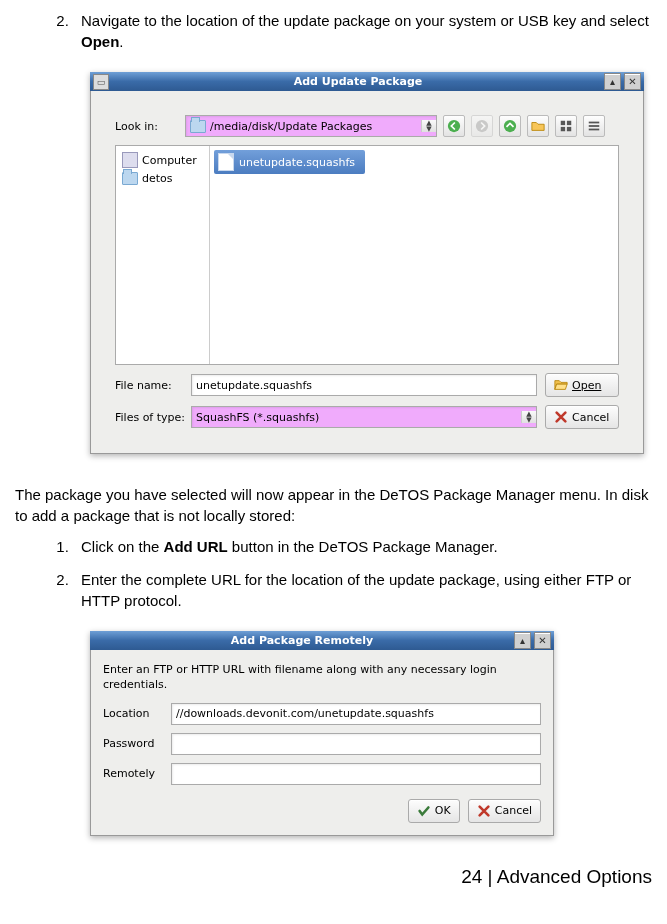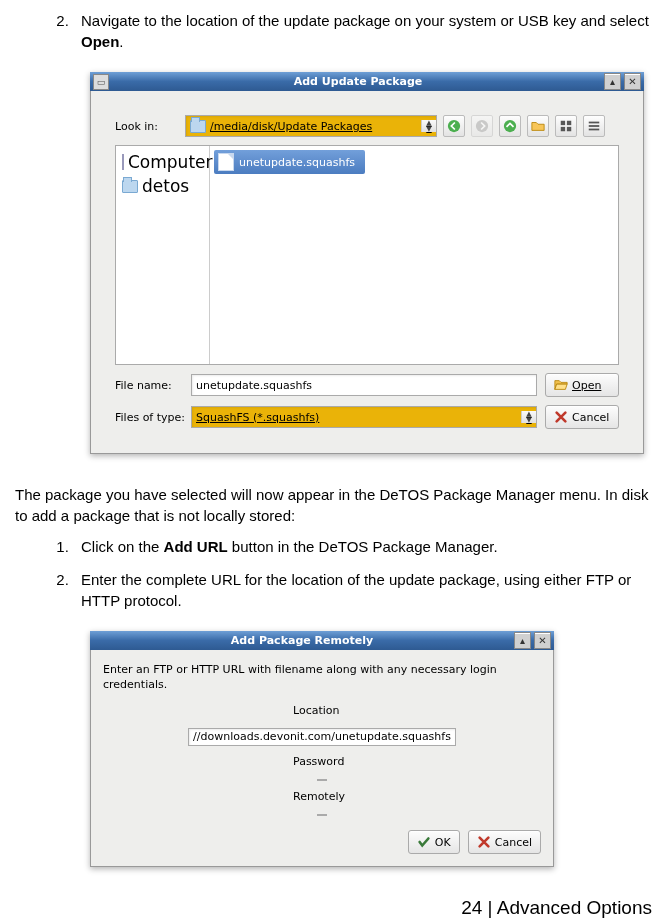--- a/index.html
+++ b/index.html
@@ -84,25 +84,24 @@
     border:1px solid #999;
     border-top:none;
     padding:24px;
   }
 
   .toolbar-row { display:flex; align-items:center; gap:6px; margin-bottom:8px; }
   .lbl { white-space:nowrap; }
   .combo {
     display:flex;
     align-items:center;
-    background:#eab308;
+    background:#f0abfc;
     border:1px solid #aaa;
     box-shadow: inset 1px 1px 2px rgba(0,0,0,0.08);
     height:20px;
-    text-decoration:underline;
   }
   .combo .spinner {
     width:14px;
     border-left:1px solid #ccc;
     display:flex;
     flex-direction:column;
     justify-content:center;
     align-items:center;
     font-size:7px;
     line-height:6px;
@@ -152,21 +151,21 @@
     width:85px;
     border-right:1px solid #ccc;
     padding:4px;
     background:#fff;
   }
   .side-item {
     display:flex;
     align-items:center;
     gap:4px;
     padding:2px 2px;
-    font-size:17px;
+    font-size:11px;
   }
   .icon-comp {
     width:14px;height:14px;
     background:#dde;
     border:1px solid #99b;
   }
   .icon-folder {
     width:14px;height:11px;
     background:#bcd7ef;
     border:1px solid #7aa9d2;
@@ -202,21 +201,21 @@
     content:"";
     position:absolute;
     top:0; right:0;
     border-top:5px solid #c8d8ee;
     border-left:5px solid transparent;
   }
   .form-row { display:flex; align-items:center; gap:8px; margin-top:8px; }
   .grow { flex:1; }
 
   .dlg2-body { padding:12px; line-height:1.4; }
-  .frow { display:flex; align-items:center; gap:10px; margin:8px 0;flex-direction:column; }
+  .frow { display:flex; align-items:center; gap:10px; margin:8px 0; }
   .frow .lab { width:58px; }
   .btn-row { display:flex; justify-content:flex-end; gap:8px; margin-top:14px; }
 
   svg.ico { width:14px; height:14px; }
 </style>
 </head>
 <body>
 
 <ol class="instruction-list" start="2">
   <li>

